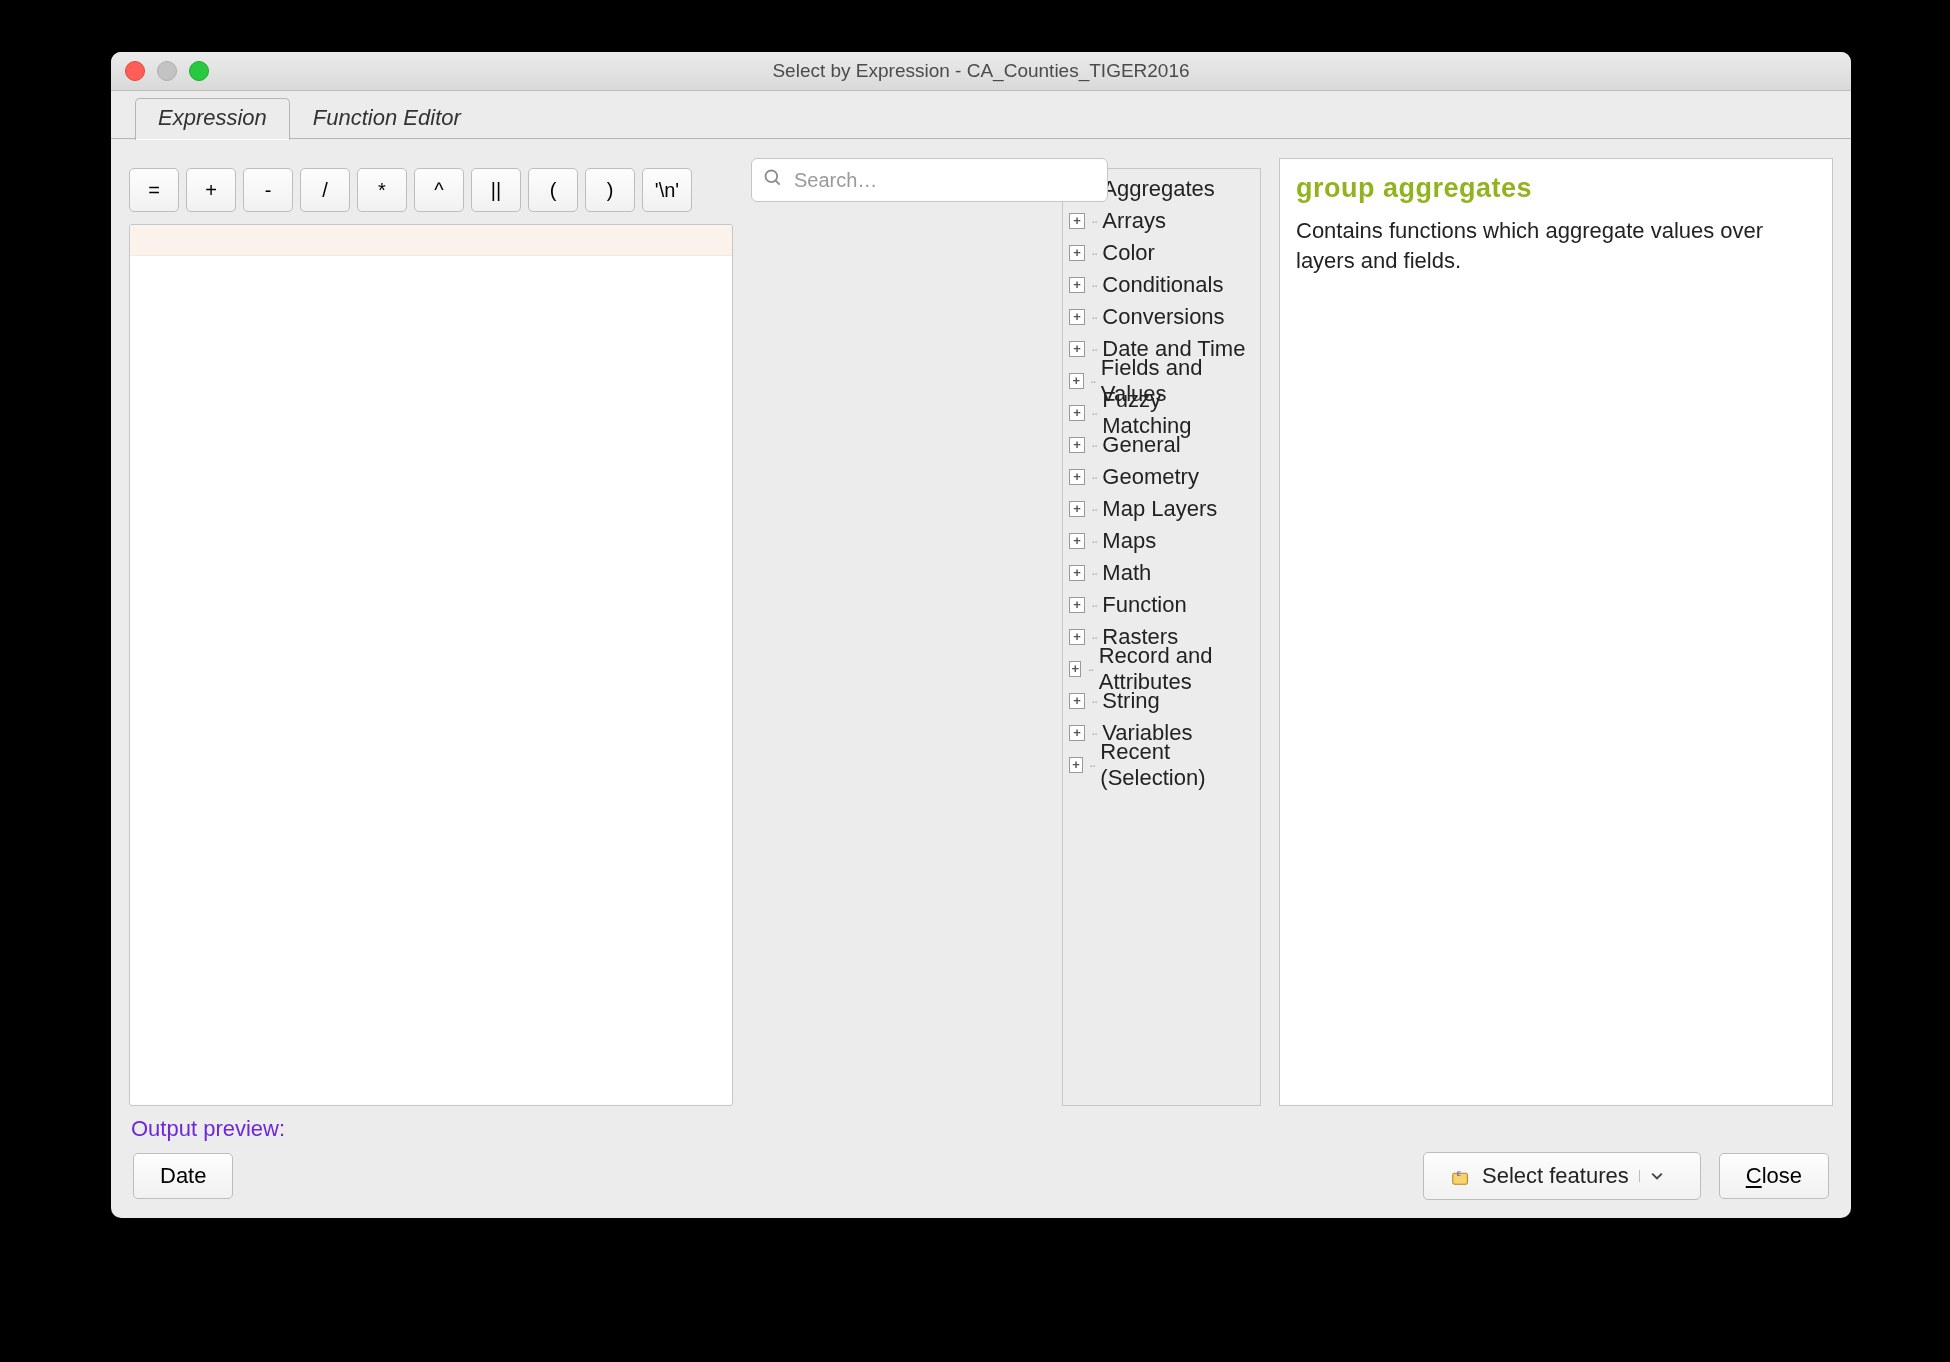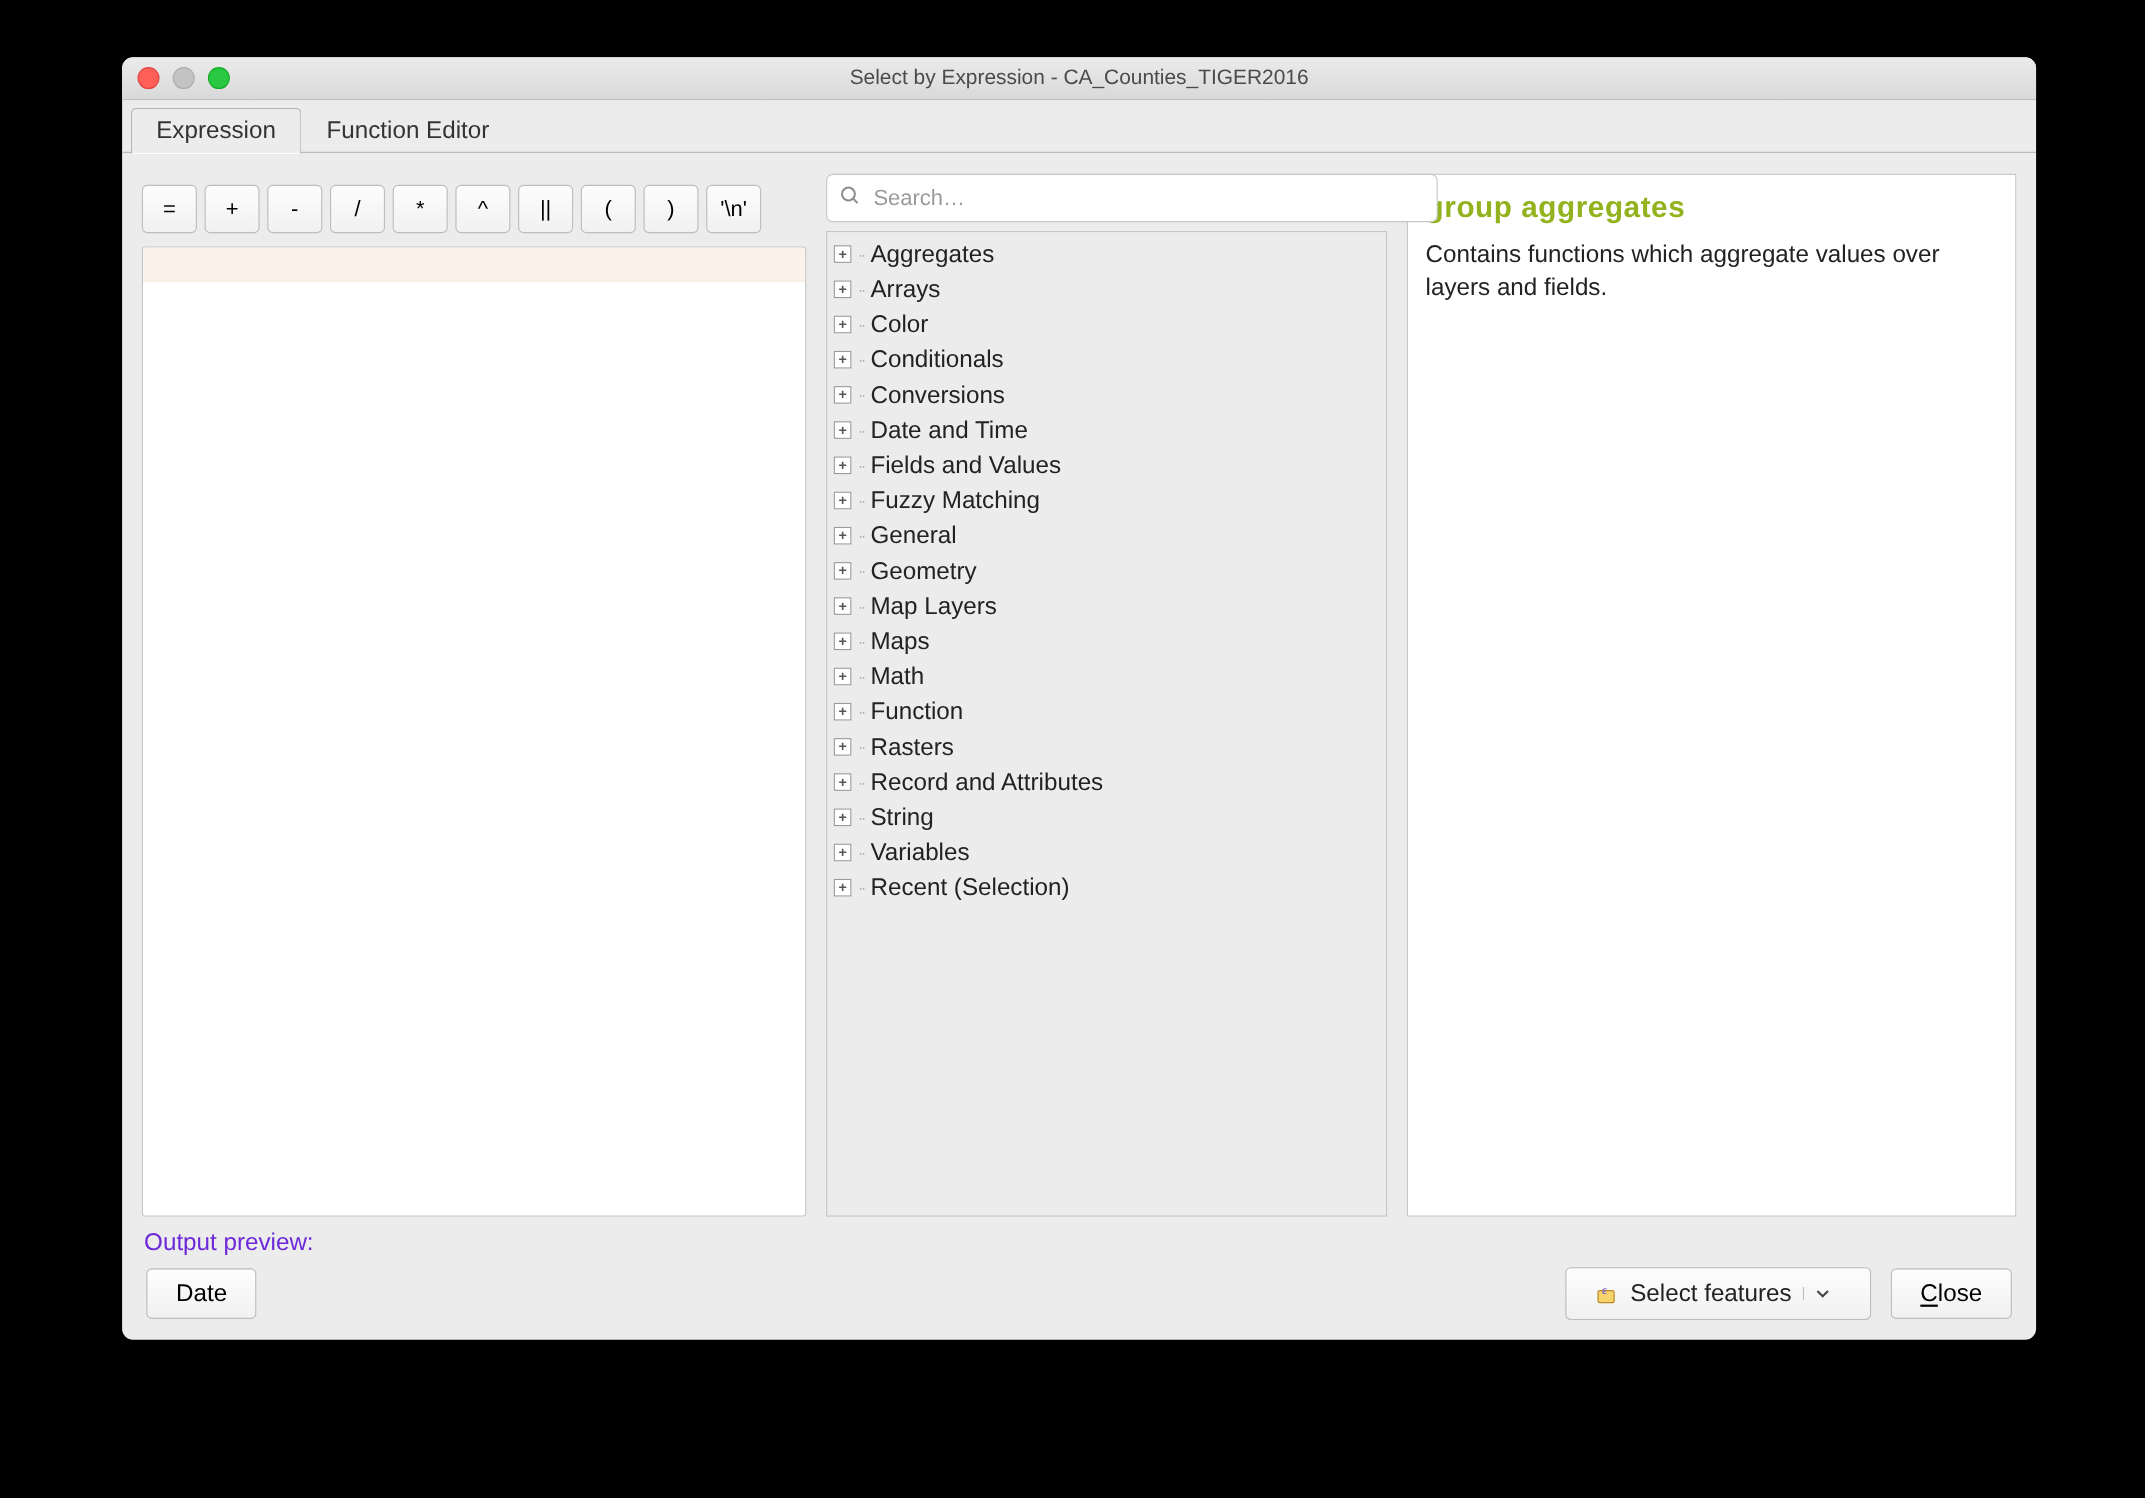--- a/index.html
+++ b/index.html
@@ -49,21 +49,22 @@
     text-align: center;
     font-size: 19px;
     color: #4b4b4b;
     pointer-events: none;
   }
 
   .tabs {
     display: flex;
     height: 42px;
     margin-top: 6px;
-    padding-left: 8px;
+    padding-left: 24px;
+    font-style: italic;
   }
   .tab {
     padding: 6px 22px 0 22px;
     font-size: 22px;
     color: #333;
     background: transparent;
     border: 1px solid transparent;
     border-bottom: none;
     position: relative;
     top: 1px;
@@ -120,21 +121,21 @@
   }
   .editor-topstripe {
     height: 30px;
     background: #fbf3eb;
     border-bottom: 1px solid #f3e9dd;
   }
 
   .middlepane {
     width: 510px;
     display: flex;
-    flex-direction: column;
+    flex-direction: row;
   }
   .searchwrap {
     position: relative;
     height: 42px;
   }
   .searchwrap input {
     width: 100%;
     height: 40px;
     border: 1px solid #c6c6c6;
     border-radius: 6px;

